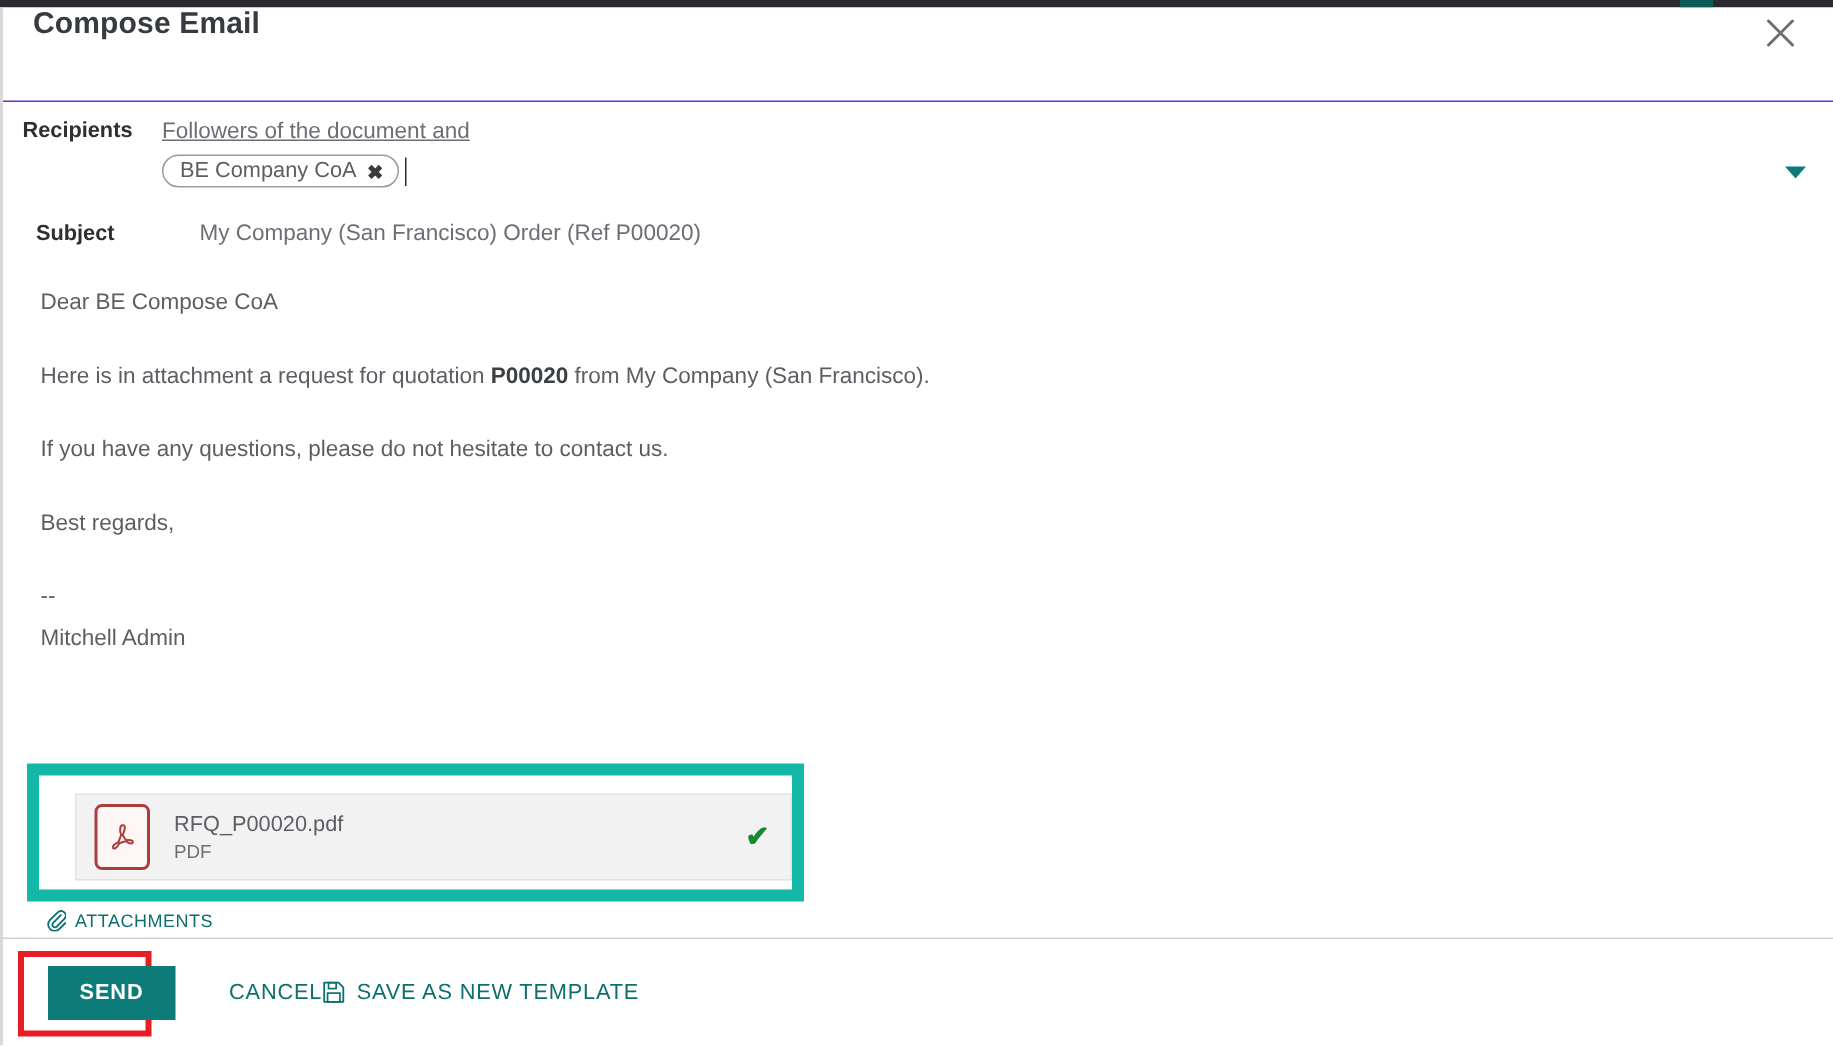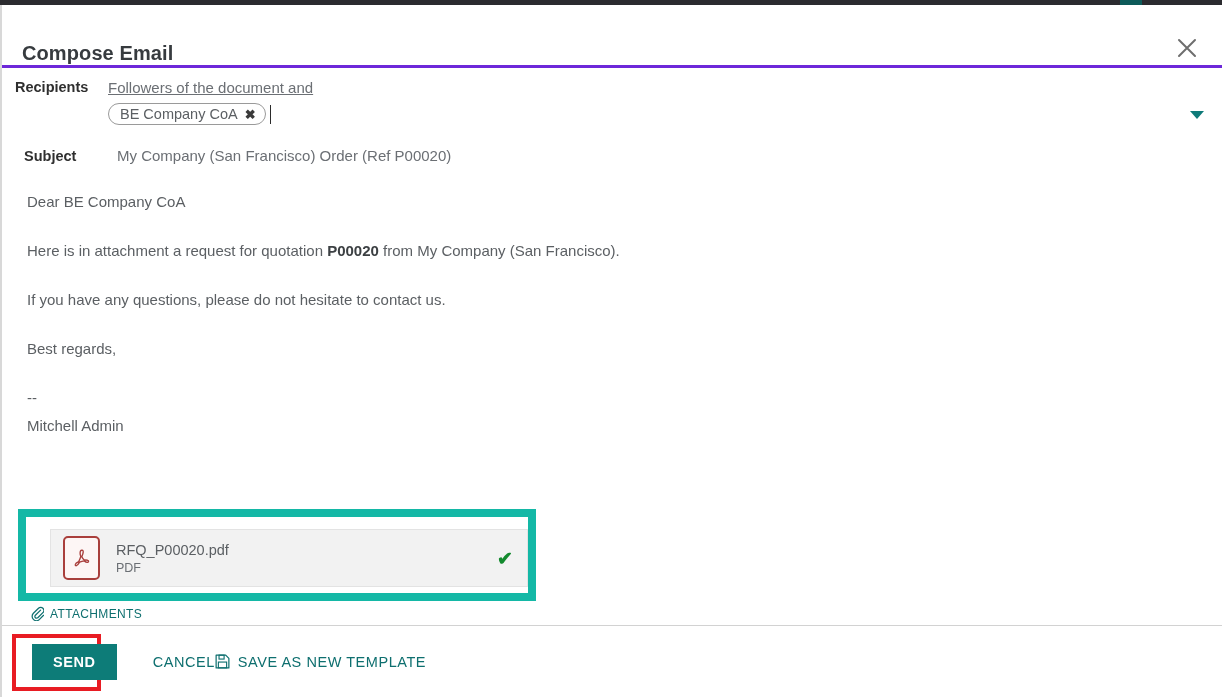--- a/index.html
+++ b/index.html
@@ -43,23 +43,23 @@
     border-left: 2px solid #d8d8d8;
     box-sizing: border-box;
     display: flex;
     flex-direction: column;
   }
 
   
   .dlg-header {
     height: 63px;
     flex: 0 0 63px;
-    border-bottom: 3px solid #6d28d9;
-    display: flex;
-    align-items: flex-end;
+    border-bottom: 1px solid #6d28d9;
+    display: flex;
+    align-items: flex-start;
     padding: 0 18px 0 20px;
     box-sizing: border-box;
     gap: 32px;
   }
   .dlg-title {
     font-size: 20px;
     font-weight: bold;
     color: #373b3f;
     letter-spacing: 0.1px;
     flex: 1 1 auto;
@@ -140,21 +140,21 @@
     cursor: pointer;
   }
   .text-caret {
     display: inline-block;
     width: 1px;
     height: 19px;
     background: #2b2b2b;
     margin-left: 4px;
   }
 
-  #subject-row { margin-top: 21px; }
+  #subject-row { margin-top: 21px; gap: 16px; }
   #subject-row .field-value { font-size: 15px; color: #6b6f74; }
 
   
   .msg-body {
     padding: 0 22px 0 25px;
     margin-top: 28px;
     font-size: 15px;
     color: #5b5f63;
     line-height: 20px;
   }
@@ -325,21 +325,21 @@
         <div class="caret-down"></div>
       </div>
     </div>
 
     <div class="field-row" id="subject-row">
       <div class="field-label">Subject</div>
       <div class="field-value">My Company (San Francisco) Order (Ref P00020)</div>
     </div>
 
     <div class="msg-body">
-      <p>Dear BE Company CoA</p>
+      <p>Dear BE Compose CoA</p>
       <p>
         <span>Here is in attachment a request for quotation </span><b>P00020</b><span> from My Company (San Francisco).</span>
       </p>
       <p>If you have any questions, please do not hesitate to contact us.</p>
       <p>Best regards,</p>
       <p class="tight">--</p>
       <p>Mitchell Admin</p>
     </div>
 
     <div id="attachment-highlight">

